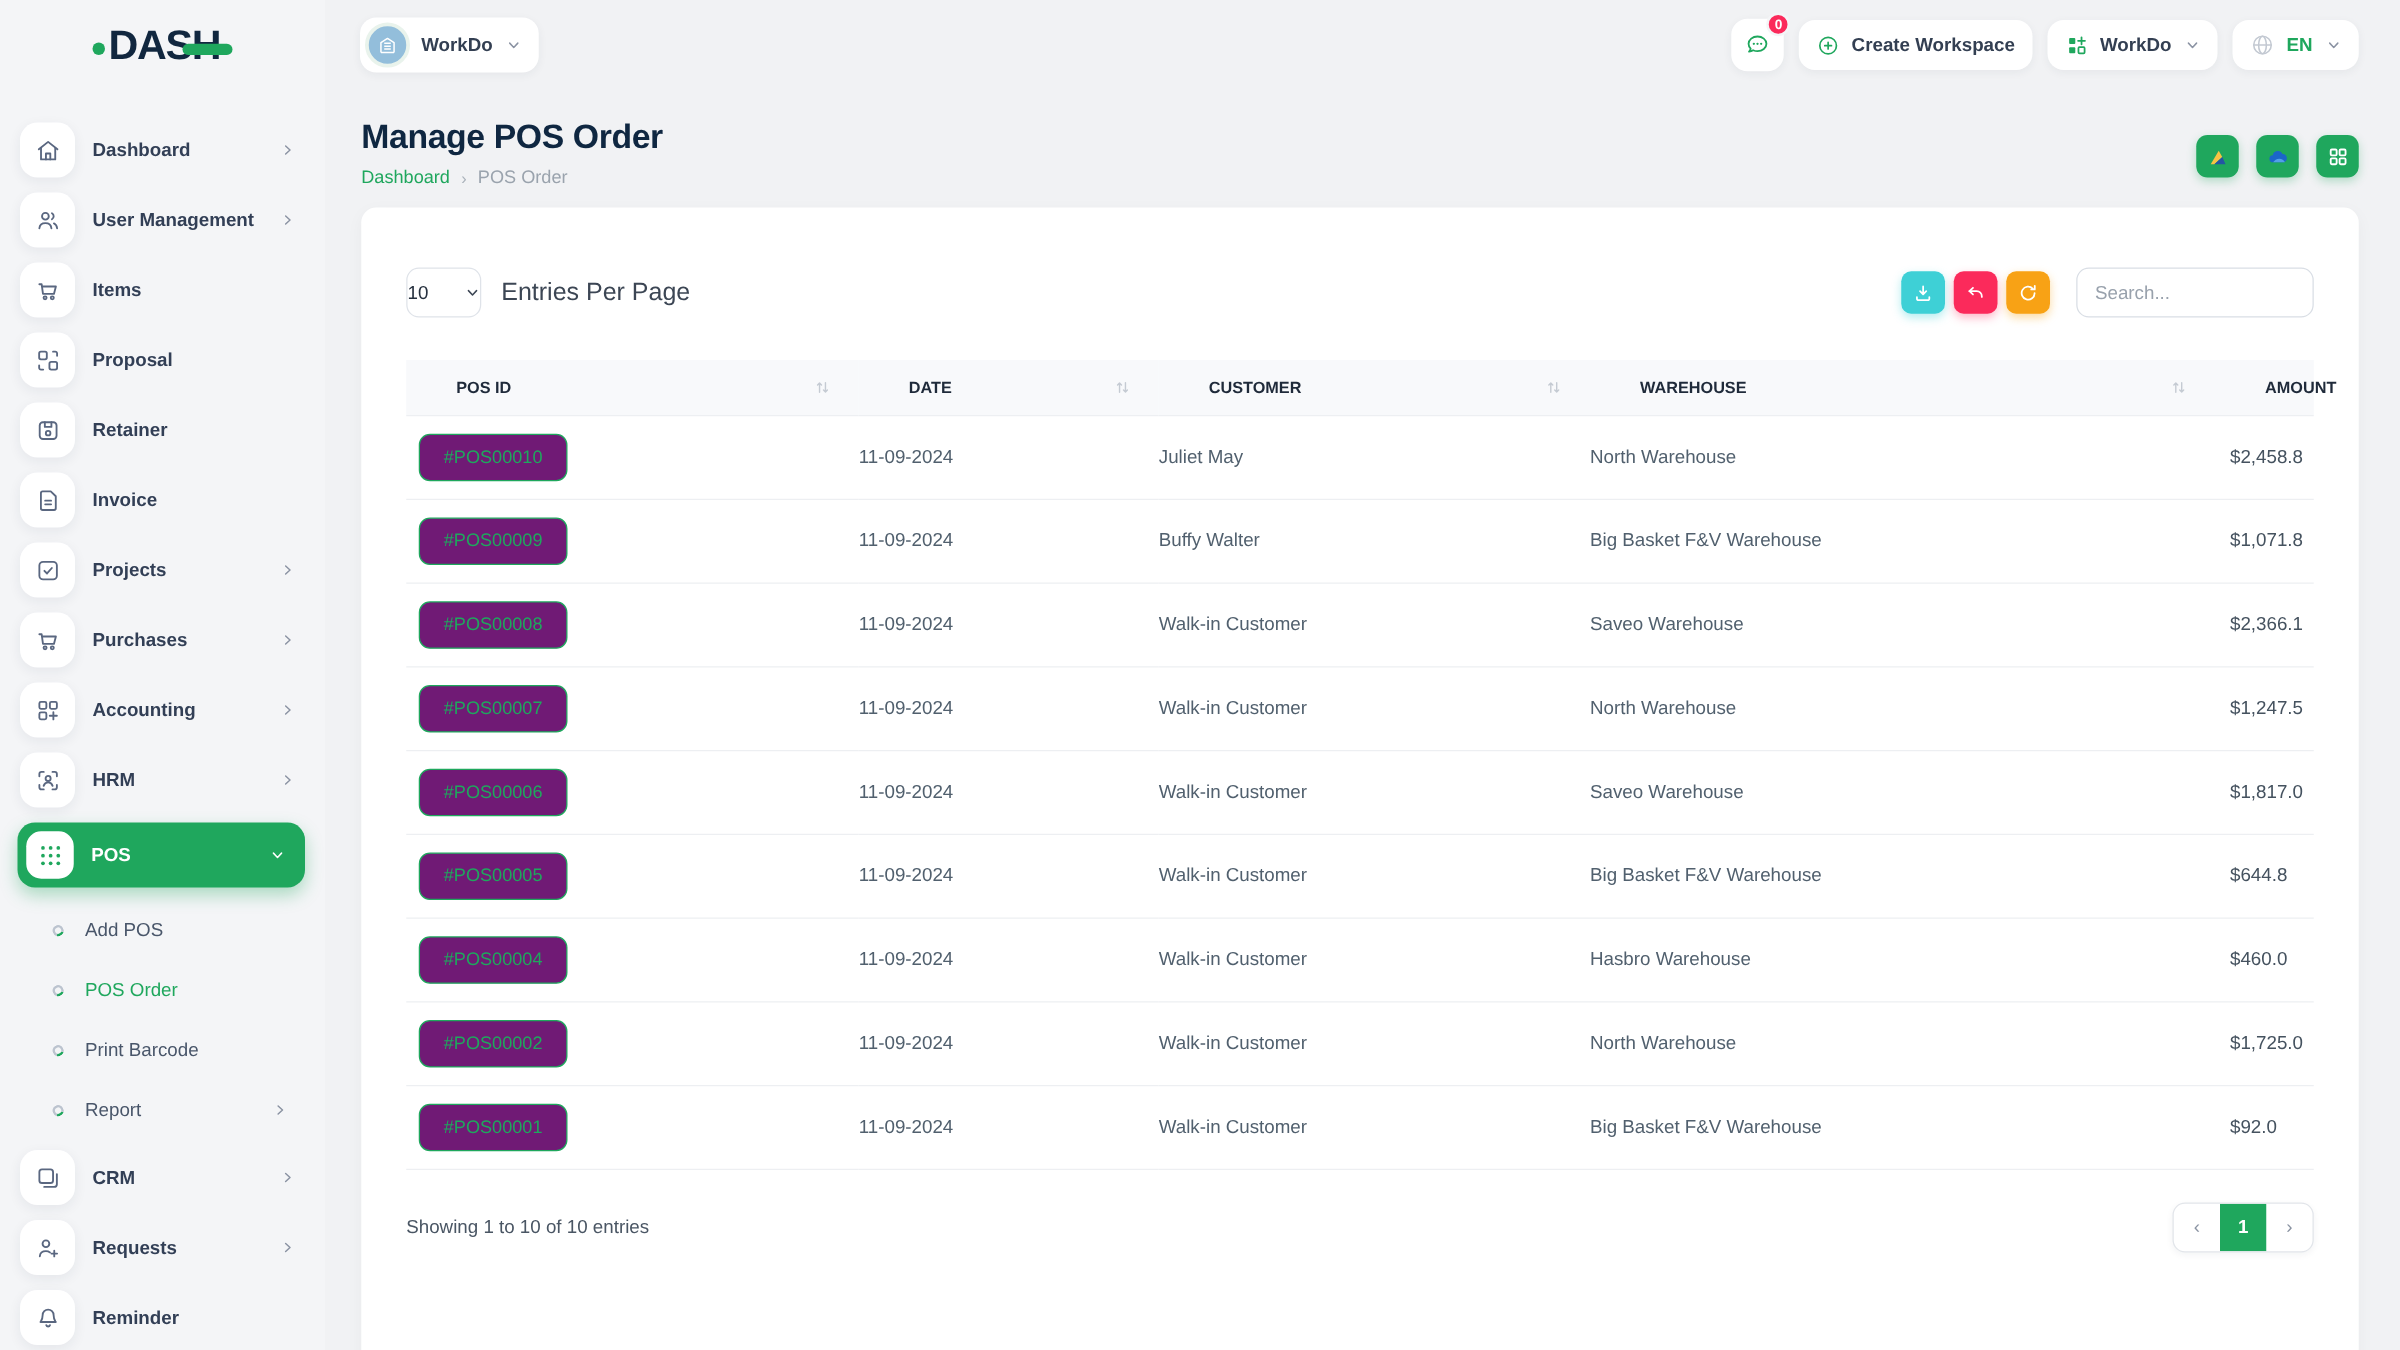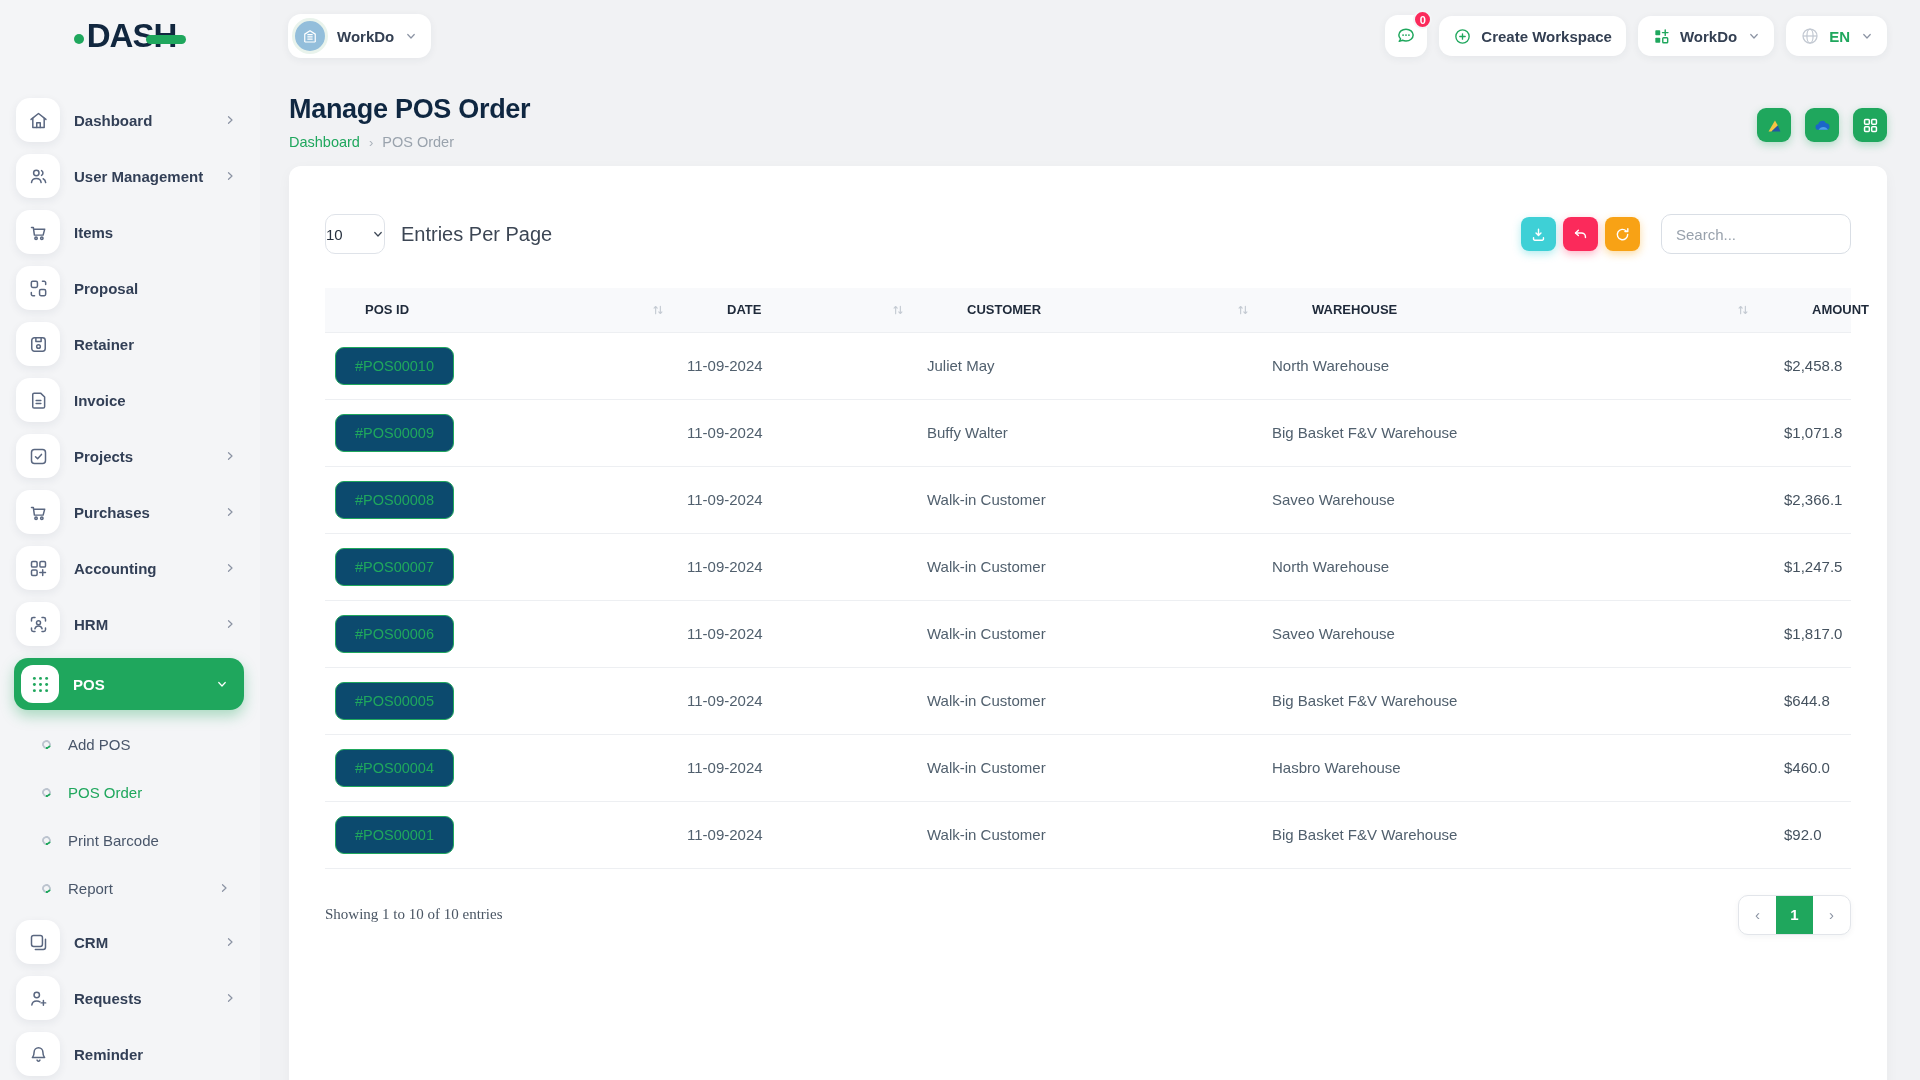--- a/index.html
+++ b/index.html
@@ -88,25 +88,25 @@
                 font-size:15px;color:#333;font-family:inherit;outline:none;}
   .search-input::placeholder{color:#98a1ac;}
 
   table{width:100%;border-collapse:collapse;table-layout:fixed;}
   thead th{height:44px;background:#f8f9fb;font-size:13px;font-weight:700;color:#1f2a3a;text-align:left;cursor:pointer;}
   .th-wrap{display:flex;align-items:center;justify-content:space-between;padding:0 22px 0 2px;margin-left:38px;}
   .sort-ico{color:#c5cbd3;} .sort-ico svg{width:14px;height:14px;}
   tbody td{height:67px;border-bottom:1px solid #edeff2;font-size:15px;color:#51606e;white-space:nowrap;}
   tbody tr:first-child td{border-top:1px solid #edeff2;}
   .pos-badge{display:inline-block;min-width:119px;text-align:center;padding:10px 12px;border:1.5px solid var(--green);
-             color:var(--green);border-radius:9px;font-size:14.5px;background:#0c4a6e;cursor:pointer;margin-left:10px;}
+             color:var(--green);border-radius:9px;font-size:14.5px;background:#701a75;cursor:pointer;margin-left:10px;}
   td.amount{padding-left:12px;color:#45525f;}
 
   .card-footer{display:flex;align-items:center;margin-top:26px;}
-  .showing{font-size:15px;color:#4a5664;font-family:Liberation Serif, serif;}
+  .showing{font-size:15px;color:#4a5664;}
   .pagination{margin-left:auto;display:flex;border:1px solid #e2e5ea;border-radius:10px;overflow:hidden;background:#fff;
               box-shadow:0 2px 6px rgba(25,40,60,.05);}
   .page-cell{width:37px;height:38px;display:flex;align-items:center;justify-content:center;font-size:15px;color:#8a93a2;cursor:pointer;}
   .page-cell.activepg{background:var(--green);color:#fff;font-weight:700;}
 </style>
 </head>
 <body>
 
 <aside class="sidebar">
   <div class="logo">
@@ -593,20 +593,27 @@
             <td class="amount">$644.8</td>
           </tr>
           <tr>
             <td><span class="pos-badge">#POS00004</span></td>
             <td>11-09-2024</td>
             <td>Walk-in Customer</td>
             <td>Hasbro Warehouse</td>
             <td class="amount">$460.0</td>
           </tr>
           <tr>
+            <td><span class="pos-badge">#POS00002</span></td>
+            <td>11-09-2024</td>
+            <td>Walk-in Customer</td>
+            <td>North Warehouse</td>
+            <td class="amount">$1,725.0</td>
+          </tr>
+          <tr>
             <td><span class="pos-badge">#POS00001</span></td>
             <td>11-09-2024</td>
             <td>Walk-in Customer</td>
             <td>Big Basket F&amp;V Warehouse</td>
             <td class="amount">$92.0</td>
           </tr>
         </tbody>
     </table>
 
     <div class="card-footer">

